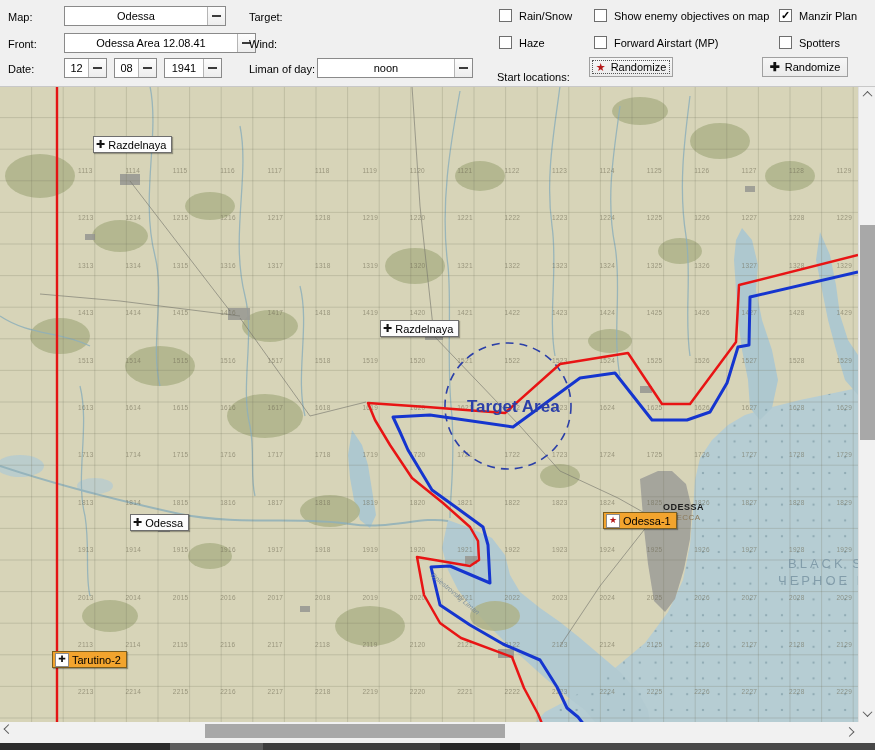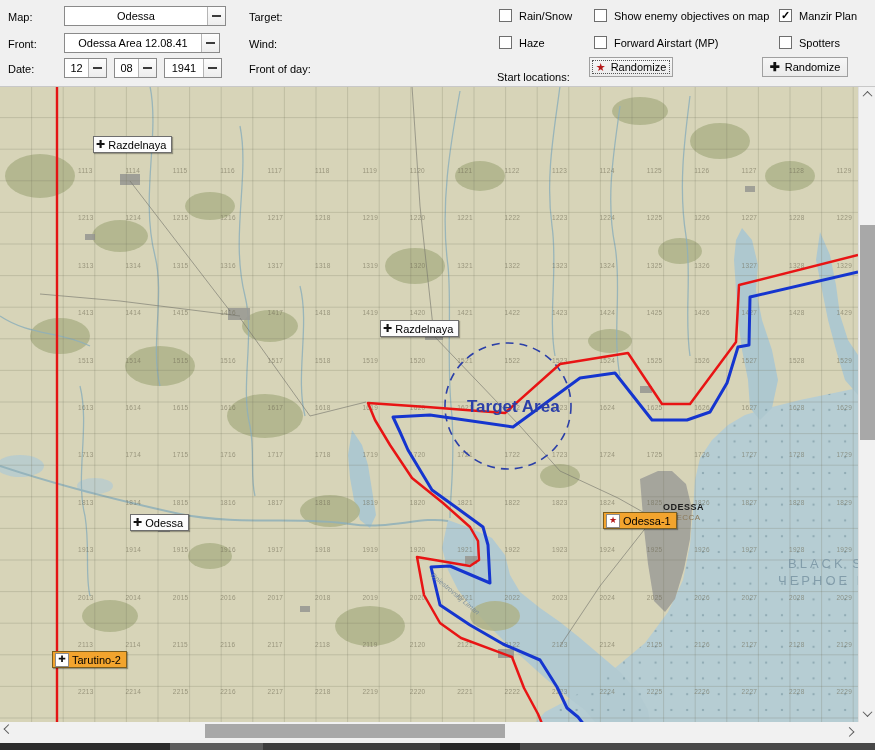--- a/index.html
+++ b/index.html
@@ -74,21 +74,21 @@
 
   <span class="lbl" style="left:8px;top:11px">Map:</span>
   <div class="combo" style="left:64px;top:6px;width:162px">
     <span class="combo-text">Odessa</span>
     <span class="combo-btn">
         <i></i>
       </span>
   </div>
 
   <span class="lbl" style="left:8px;top:38px">Front:</span>
-  <div class="combo" style="left:64px;top:33px;width:156px">
+  <div class="combo" style="left:64px;top:33px;width:192px">
     <span class="combo-text">Odessa Area 12.08.41</span>
     <span class="combo-btn">
         <i></i>
       </span>
   </div>
 
   <span class="lbl" style="left:8px;top:63px">Date:</span>
   <div class="combo" style="left:64px;top:58px;width:43px">
     <span class="combo-text">12</span>
     <span class="combo-btn">
@@ -105,21 +105,27 @@
     <span class="combo-text">1941</span>
     <span class="combo-btn">
         <i></i>
       </span>
   </div>
 
   <span class="lbl" style="left:249px;top:11px">Target:</span>
 
   <span class="lbl" style="left:249px;top:38px">Wind:</span>
 
-  <span class="lbl" style="left:249px;top:63px">Front of day:</span>
+  <span class="lbl" style="left:249px;top:63px">Liman of day:</span>
+  <div class="combo" style="left:317px;top:58px;width:156px">
+    <span class="combo-text">noon</span>
+    <span class="combo-btn">
+        <i></i>
+      </span>
+  </div>
 
   <span class="cb" style="left:499px;top:9px"></span>
   <span class="lbl" style="left:519px;top:10px">Rain/Snow</span>
   <span class="cb" style="left:499px;top:36px"></span>
   <span class="lbl" style="left:519px;top:37px">Haze</span>
 
   <span class="cb" style="left:594px;top:9px"></span>
   <span class="lbl" style="left:614px;top:10px">Show enemy objectives on map</span>
   <span class="cb" style="left:594px;top:36px"></span>
   <span class="lbl" style="left:614px;top:37px">Forward Airstart (MP)</span>

